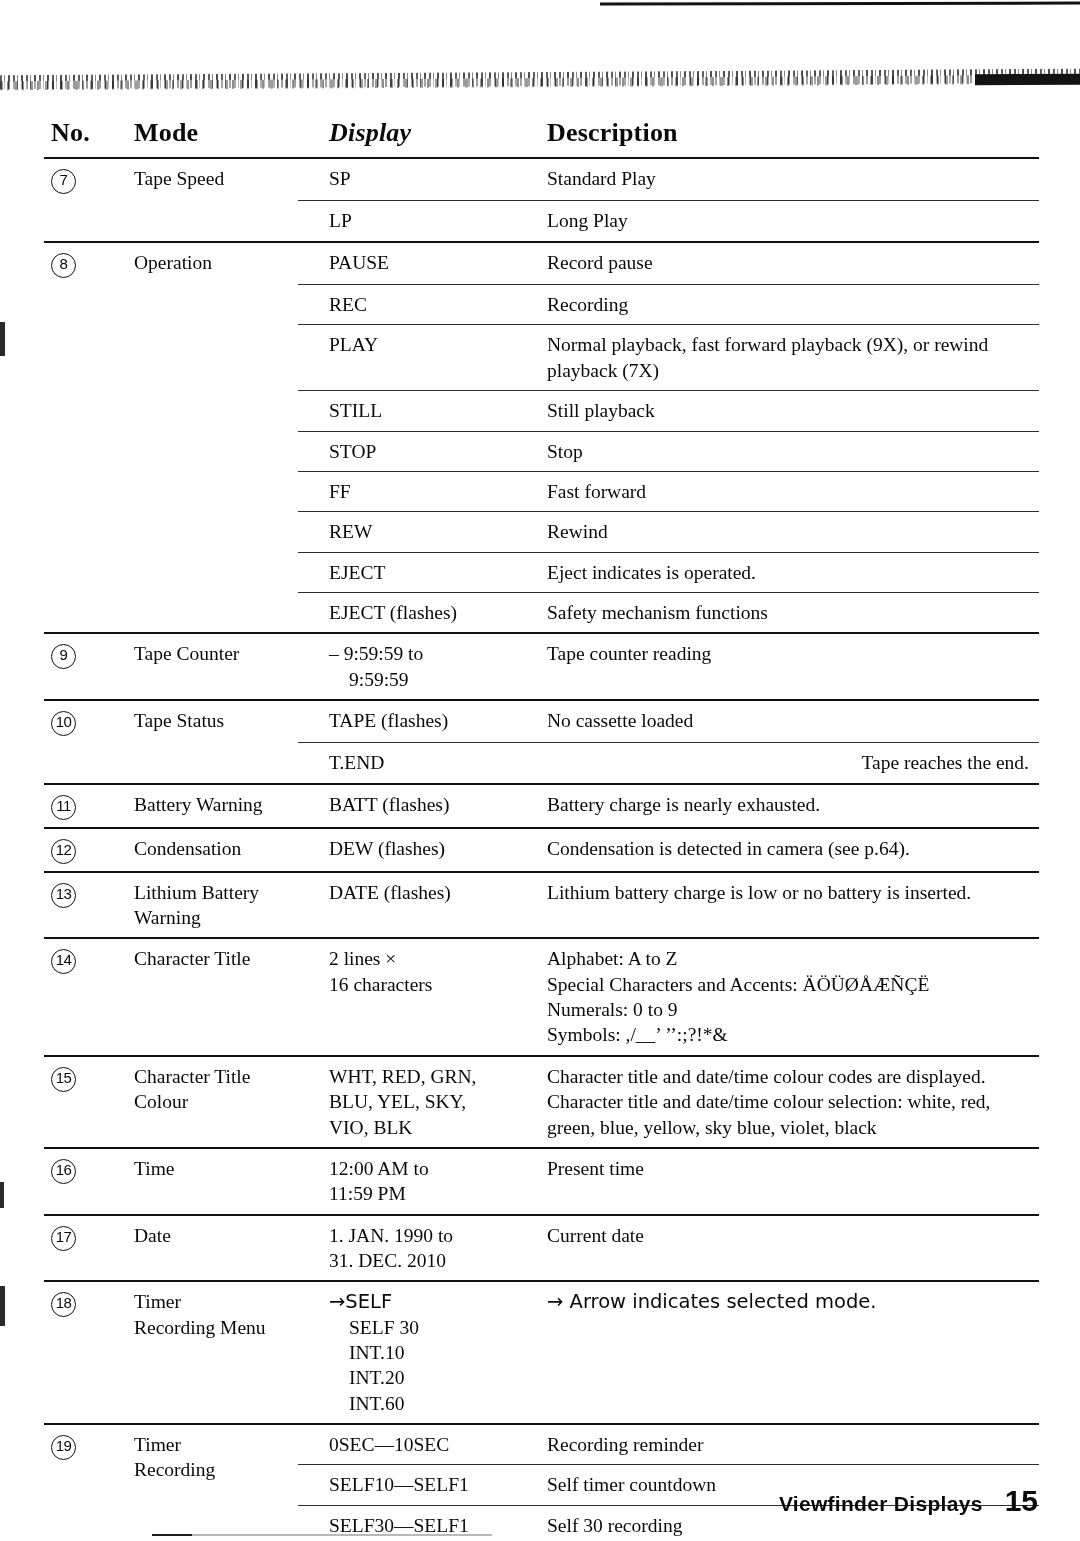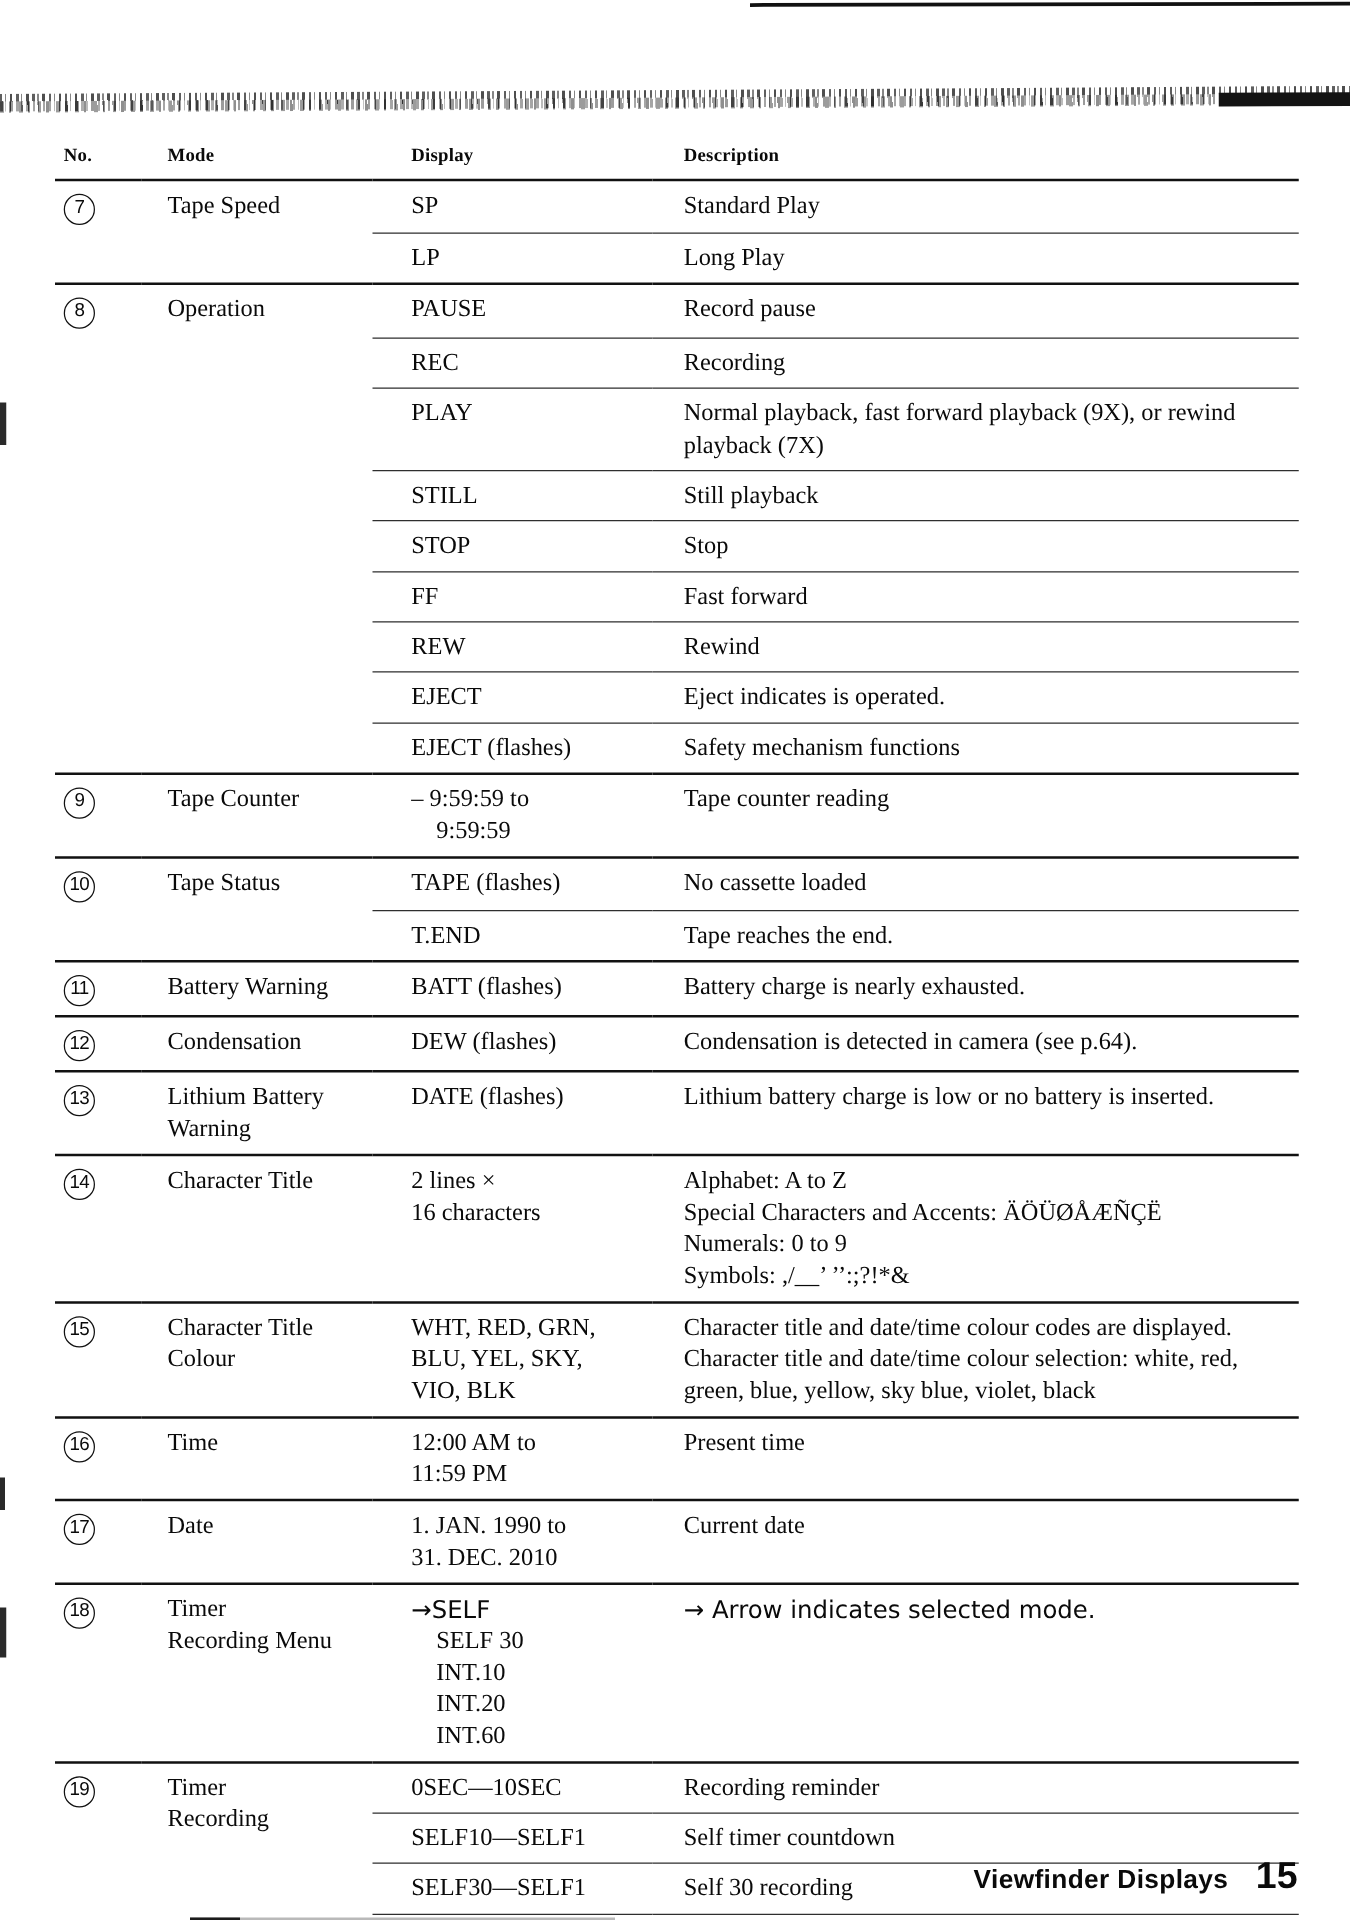--- a/index.html
+++ b/index.html
@@ -101,27 +101,27 @@
 
   
   .col-no    { width: 62px; }
   .col-mode  { width: 164px; margin-top: 48px; }
   .col-disp  { width: 193px; }
   .col-desc  { width: auto; }
 
   
   .hdr td {
     font-weight: bold;
-    font-size: 15px;
+    font-size: 26px;
     padding: 2px 0 7px 0;
     letter-spacing: 0.2px;
   }
   .hdr .col-no    { padding-left: 7px; }
   .hdr .col-mode  { padding-left: 21px; }
-  .hdr .col-disp  { padding-left: 31px; }
+  .hdr .col-disp  { padding-left: 31px; font-style: italic; }
   .hdr .col-desc  { padding-left: 25px; margin-top: 40px; }
 
   
   .rule-heavy > td { border-top: 2.4px solid #111; }
   .rule-none  > td { border-top: 0; }
 
   
   td.c-no   { padding: 7px 0 7px 7px; text-align: left; }
   td.c-mode { padding: 7px 0 7px 21px; }
   td.c-disp { padding: 7px 0 7px 31px; }
@@ -275,21 +275,21 @@
     <tr class="rule-heavy">
       <td class="c-no"><span class="circ">10</span></td>
       <td class="c-mode">Tape Status</td>
       <td class="c-disp">TAPE (flashes)</td>
       <td class="c-desc">No cassette loaded</td>
     </tr>
     <tr class="rule-none">
       <td class="c-no"></td>
       <td class="c-mode"></td>
       <td class="c-disp" style="border-top:1.1px solid #2e2e2e;">T.END</td>
-      <td class="c-desc" style="border-top:1.1px solid #2e2e2e;">Tape reaches the end.</td>
+      <td class="c-desc" style="border-top:1.1px solid #2e2e2e;text-align:right;">Tape reaches the end.</td>
     </tr>
 
     <tr class="rule-heavy">
       <td class="c-no"><span class="circ">11</span></td>
       <td class="c-mode">Battery Warning</td>
       <td class="c-disp">BATT (flashes)</td>
       <td class="c-desc">Battery charge is nearly exhausted.</td>
     </tr>
 
     <tr class="rule-heavy">

